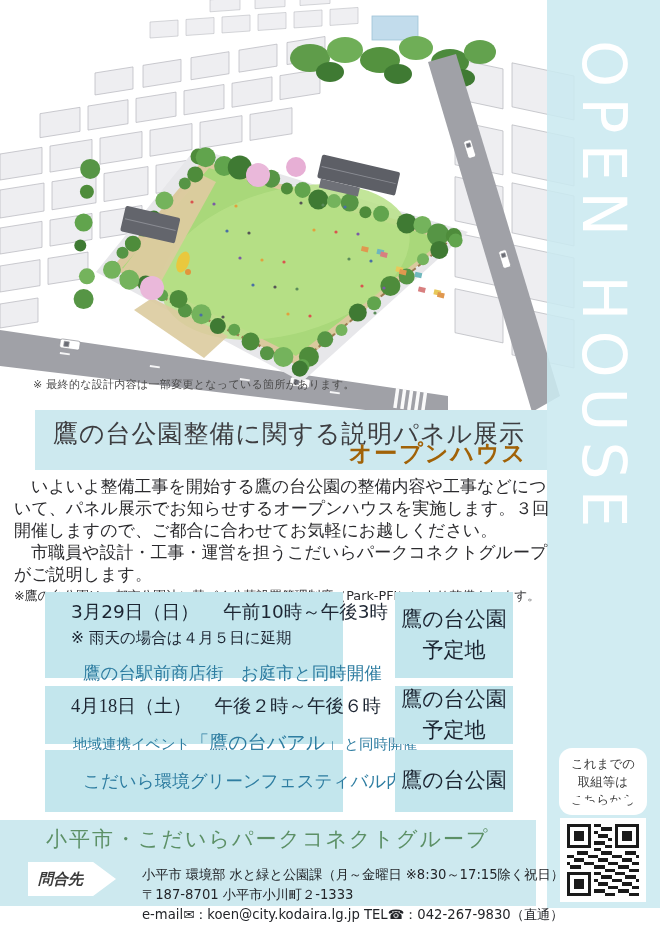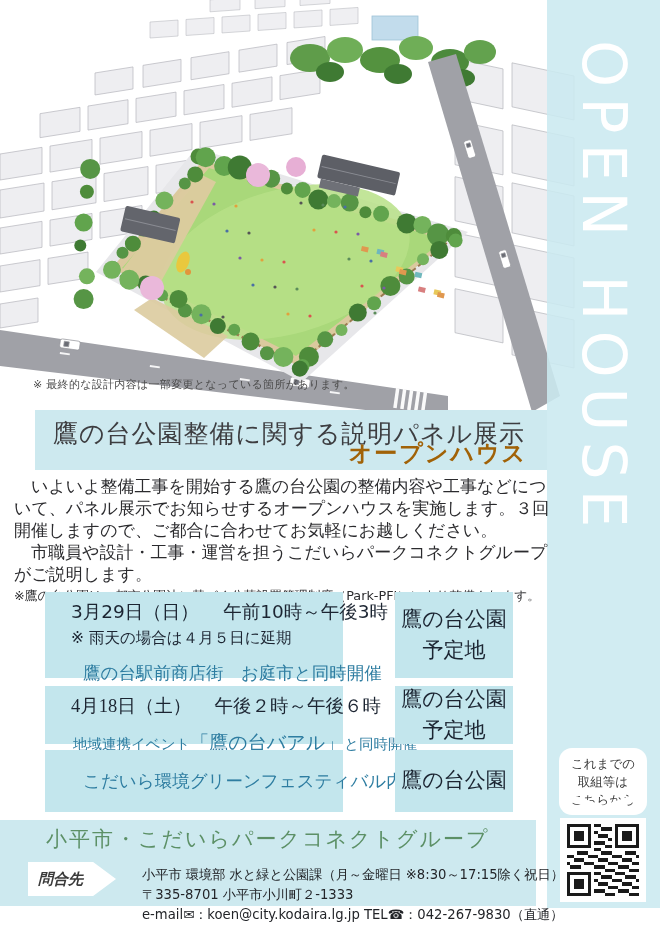--- a/index.html
+++ b/index.html
@@ -466,18 +466,18 @@
     <span></span>
   </div>
 
   <div class="footer-band">
     <div class="org">小平市・こだいらパークコネクトグループ</div>
     <div class="contact-arrow">
       <span>問合先</span>
     </div>
     <div class="contact-lines">
       <div>小平市 環境部 水と緑と公園課（月～金曜日 ※8:30～17:15除く祝日）</div>
-      <div>〒335-8701 小平市小川町２-1333</div>
+      <div>〒187-8701 小平市小川町２-1333</div>
       <div>e-mail✉：koen@city.kodaira.lg.jp TEL☎：042-267-9830（直通）</div>
     </div>
   </div>
 
 </div>
 
 </body></html>

